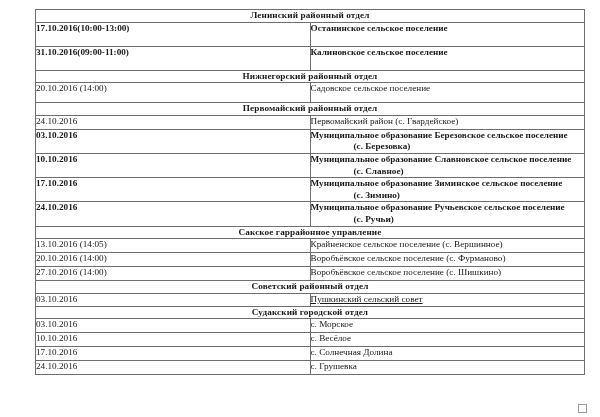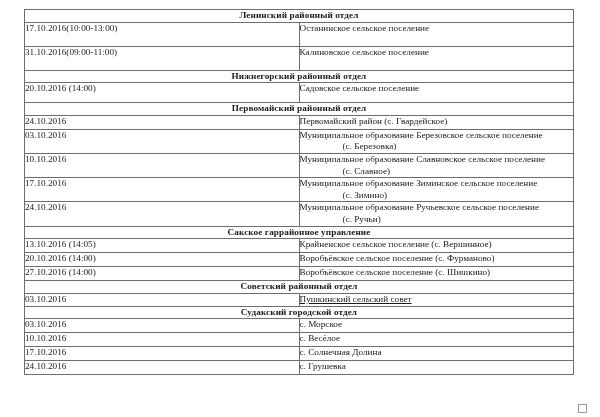--- a/index.html
+++ b/index.html
@@ -10,21 +10,21 @@
   body {
     width: 600px;
     height: 417px;
     font-family: "Liberation Serif", "DejaVu Serif", serif;
     color: #1a1a1a;
     position: relative;
     overflow: hidden;
   }
   #sheet {
     position: absolute;
-    left: 24px;
+    left: 35px;
     top: 9px;
     width: 550px;
   }
   table.schedule {
     width: 550px;
     border-collapse: collapse;
     table-layout: fixed;
     border: 1px solid #6e6e6e;
   }
   table.schedule td {
@@ -44,21 +44,21 @@
     letter-spacing: 0.1px;
   }
   td.date {
     width: 89px;
     padding: 1px 2px 1px 5px;
     white-space: nowrap;
   }
   td.place {
     padding: 1px 2px 1px 5px;
   }
-  tr.r-tall td { height: 23px; }
+  tr.r-tall td { height: 23px; font-weight: bold; }
   tr.r-mid  td { height: 19px; }
   tr.r-slim td { height: 12px; }
   tr.r-row  td { height: 13px; }
   td.place .l2 { display: block; padding-left: 43px; }
   td.small { font-size: 8.4px; text-decoration: underline; }
   .corner-mark {
     position: absolute;
     left: 578px;
     top: 404px;
     width: 7px;

